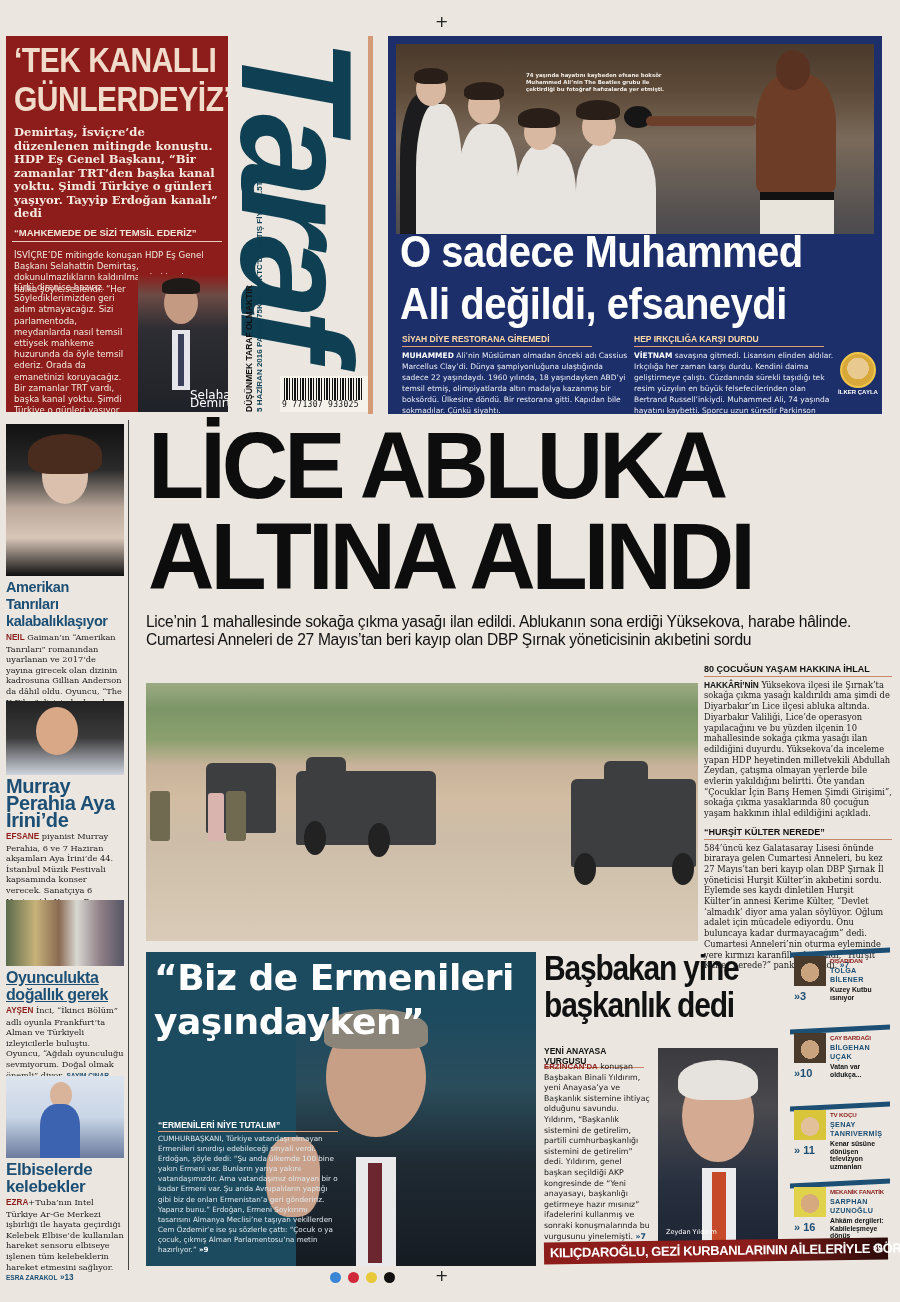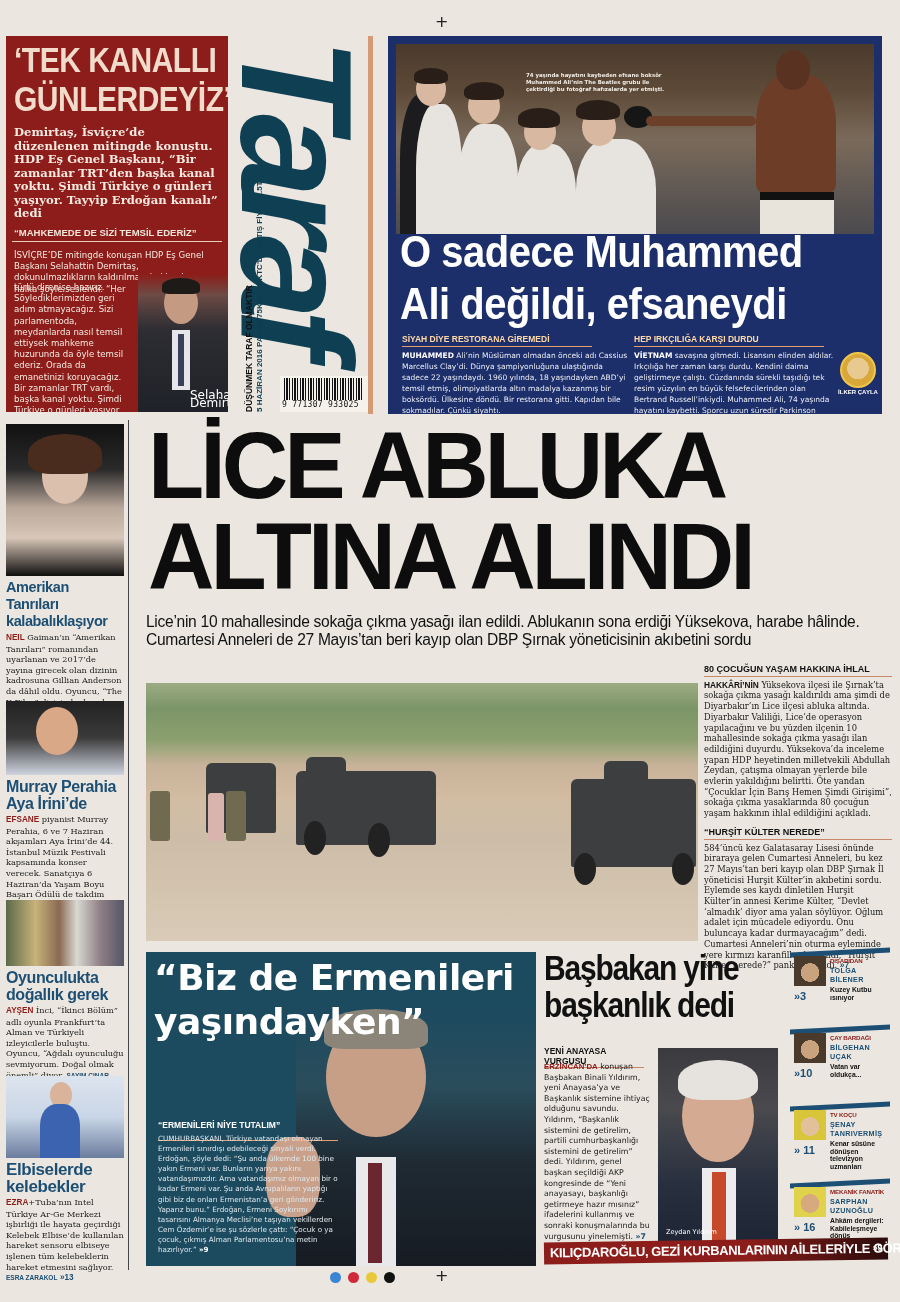--- a/index.html
+++ b/index.html
@@ -71,21 +71,21 @@
   #rstory { left: 704px; top: 664px; width: 188px; font-family: "DejaVu Serif", serif; font-size: 8.3px; line-height: 10.7px; color: #1a1a1a; }
   .kick { font-family: "Liberation Sans", sans-serif; font-weight: 700; font-size: 9px; color: #111; border-bottom: 1.5px solid #c9866a; padding-bottom: 1px; margin-bottom: 3px; }
   #rstory b { font-family: "Liberation Sans", sans-serif; color: #111; }
   #rstory .ref { font-family: "Liberation Sans", sans-serif; font-weight: 700; color: #1d4f74; }
 
   
   #erdbox { left: 146px; top: 952px; width: 390px; height: 314px; background: #1c4a5f; overflow: hidden; }
   #erdbox .photo { position: absolute; left: 150px; top: 55px; width: 240px; height: 260px; background: linear-gradient(180deg,#1c4a5f 0%, #2a4d5c 30%, #1f2a33 60%, #161b22 100%); }
   #erdbox .bq { position: absolute; left: 8px; top: 4px; font-family: "DejaVu Sans", sans-serif; font-weight: 700; font-size: 36px; line-height: 44px; color: #fff; letter-spacing: -0.5px; }
   #erdbox .deck { position: absolute; left: 8px; top: 110px; width: 360px; font-family: "DejaVu Serif", serif; font-size: 10.6px; line-height: 14px; color: #fff; }
-  #erdbox .kick2 { position: absolute; left: 12px; top: 168px; width: 180px; font-family: "Liberation Sans", sans-serif; font-weight: 700; font-size: 8.5px; color: #fff; border-bottom: 1.5px solid #e79d72; padding-bottom: 10px; }
+  #erdbox .kick2 { position: absolute; left: 12px; top: 168px; width: 180px; font-family: "Liberation Sans", sans-serif; font-weight: 700; font-size: 8.5px; color: #fff; border-bottom: 1.5px solid #e79d72; padding-bottom: 1px; }
   #erdbox .body { position: absolute; left: 12px; top: 182px; width: 180px; font-family: "DejaVu Sans", sans-serif; font-size: 7.2px; line-height: 10.1px; color: #dfe8ec; }
   #erdbox .body .ref { font-weight: 700; color: #fff; }
 
   
   #pm { left: 544px; top: 950px; width: 236px; }
   #pm .h { font-family: "Liberation Sans", sans-serif; font-weight: 700; font-size: 30px; line-height: 32px; color: #111; letter-spacing: -1.2px; transform: scaleY(1.15); transform-origin: top left; }
   #pm .kick { position: absolute; top: 96px; left: 0; width: 100px; font-size: 8.5px; }
   #pm .body { position: absolute; top: 112px; left: 0; width: 106px; font-family: "DejaVu Sans", sans-serif; font-size: 7.8px; line-height: 10.6px; color: #1a1a1a; }
   #pm .body b { font-family: "Liberation Sans", sans-serif; color: #8c1d1a; }
   #pm .body .ref { font-weight: 700; color: #1d4f74; }
@@ -198,44 +198,44 @@
     <div class="face" style="left:22px;top:10px;width:74px;height:40px;background:#4a2c1e;border-radius:50% 50% 30% 30%;"></div>
   </div>
   <div class="lc-title" style="font-size:14.5px;">Amerikan Tanrıları kalabalıklaşıyor</div>
   <div class="lc-body"><b>NEIL</b><span> Gaiman’ın “Amerikan Tanrıları” romanından uyarlanan ve 2017’de yayına girecek olan dizinin kadrosuna Gillian Anderson da dâhil oldu. Oyuncu, “The X Files” dizisinde de rol almıştı.</span> <span class="ref">»13</span></div>
 </div>
 
 <div class="abs leftcol" style="top:701px;">
   <div class="lc-photo" style="height:74px;background:linear-gradient(180deg,#222 0%,#3b3b3b 50%,#cfd4df 100%);">
     <div class="face" style="left:30px;top:6px;width:42px;height:48px;background:#d9a887;"></div>
   </div>
-  <div class="lc-title" style="font-size:16px;">Murray Perahia Aya İrini’de</div>
+  <div class="lc-title" style="font-size:20px;">Murray Perahia Aya İrini’de</div>
   <div class="lc-body"><b>EFSANE</b><span> piyanist Murray Perahia, 6 ve 7 Haziran akşamları Aya İrini’de 44. İstanbul Müzik Festivali kapsamında konser verecek. Sanatçıya 6 Haziran’da Yaşam Boyu Başarı Ödülü de takdim edilecek.</span> <span class="ref">»12</span></div>
 </div>
 
 <div class="abs leftcol" style="top:900px;">
   <div class="lc-photo" style="height:66px;background:linear-gradient(90deg,#5b6a4a 0%,#c7b27a 25%,#8a6a52 45%,#d8d8d2 60%,#8f7f86 80%,#556 100%);"></div>
-  <div class="lc-title" style="font-size:16px;">Oyunculukta doğallık gerek</div>
+  <div class="lc-title" style="font-size:16px;text-decoration:underline;">Oyunculukta doğallık gerek</div>
   <div class="lc-body"><b>AYŞEN</b><span> İnci, “İkinci Bölüm” adlı oyunla Frankfurt’ta Alman ve Türkiyeli izleyicilerle buluştu. Oyuncu, “Ağdalı oyunculuğu sevmiyorum. Doğal olmak önemli” diyor.</span> <span class="ref" style="font-size:6.5px;">SAYIM ÇINAR</span> <span class="ref">»12</span></div>
 </div>
 
 <div class="abs leftcol" style="top:1076px;">
   <div class="lc-photo" style="height:82px;background:linear-gradient(180deg,#dde4ee 0%,#c9d6e6 50%,#6b7c9e 100%);">
     <div class="face" style="left:44px;top:6px;width:22px;height:26px;background:#d9b49b;"></div>
     <div style="position:absolute;left:34px;top:28px;width:40px;height:54px;background:#3c63b0;border-radius:40% 40% 0 0;"></div>
   </div>
   <div class="lc-title" style="font-size:17px;line-height:17px;">Elbiselerde kelebekler</div>
   <div class="lc-body"><b>EZRA</b><span>+Tuba’nın Intel Türkiye Ar-Ge Merkezi işbirliği ile hayata geçirdiği Kelebek Elbise’de kullanılan hareket sensoru elbiseye işlenen tüm kelebeklerin hareket etmesini sağlıyor.</span> <span class="ref" style="font-size:6.5px;">ESRA ZARAKOL</span> <span class="ref">»13</span></div>
 </div>
 
 <div id="mainhead" class="abs">
   <div>LİCE ABLUKA</div>
   <div>ALTINA ALINDI</div>
 </div>
-<div id="deck" class="abs">Lice’nin 10 mahallesinde sokağa çıkma yasağı ilan edildi. Ablukanın sona erdiği Yüksekova, harabe hâlinde. Cumartesi Anneleri de 27 Mayıs’tan beri kayıp olan DBP Şırnak yöneticisinin akıbetini sordu</div>
+<div id="deck" class="abs">Lice’nin 1 mahallesinde sokağa çıkma yasağı ilan edildi. Ablukanın sona erdiği Yüksekova, harabe hâlinde. Cumartesi Anneleri de 27 Mayıs’tan beri kayıp olan DBP Şırnak yöneticisinin akıbetini sordu</div>
 
 <div id="bigphoto" class="abs">
   <div class="veh" style="left:60px;top:80px;width:70px;height:70px;"></div>
   <div class="veh" style="left:150px;top:88px;width:140px;height:74px;"></div>
   <div class="veh" style="left:160px;top:74px;width:40px;height:16px;"></div>
   <div class="wheel" style="left:158px;top:138px;width:22px;height:34px;"></div>
   <div class="wheel" style="left:222px;top:140px;width:22px;height:34px;"></div>
   <div class="veh" style="left:425px;top:96px;width:125px;height:88px;"></div>
   <div class="veh" style="left:458px;top:78px;width:44px;height:20px;"></div>
   <div class="wheel" style="left:428px;top:170px;width:22px;height:32px;"></div>

